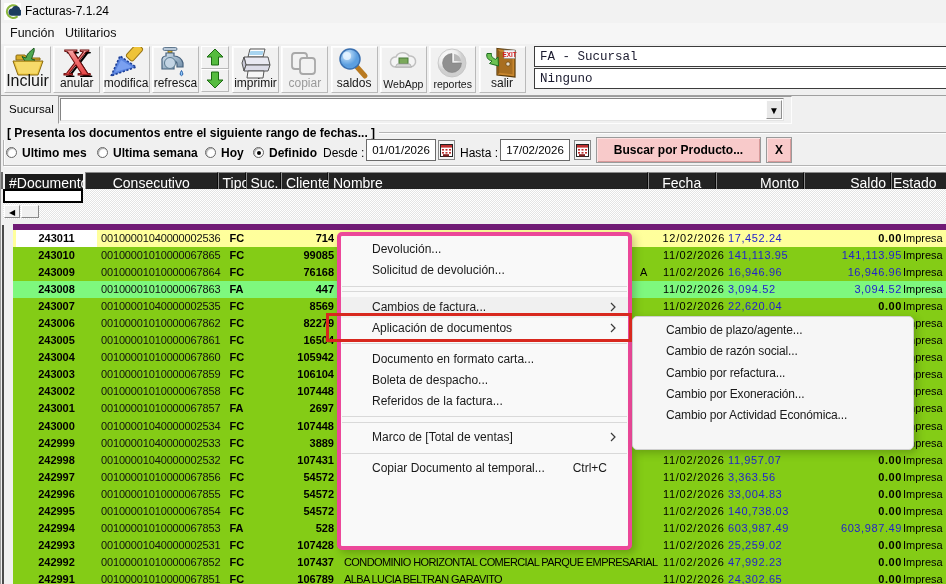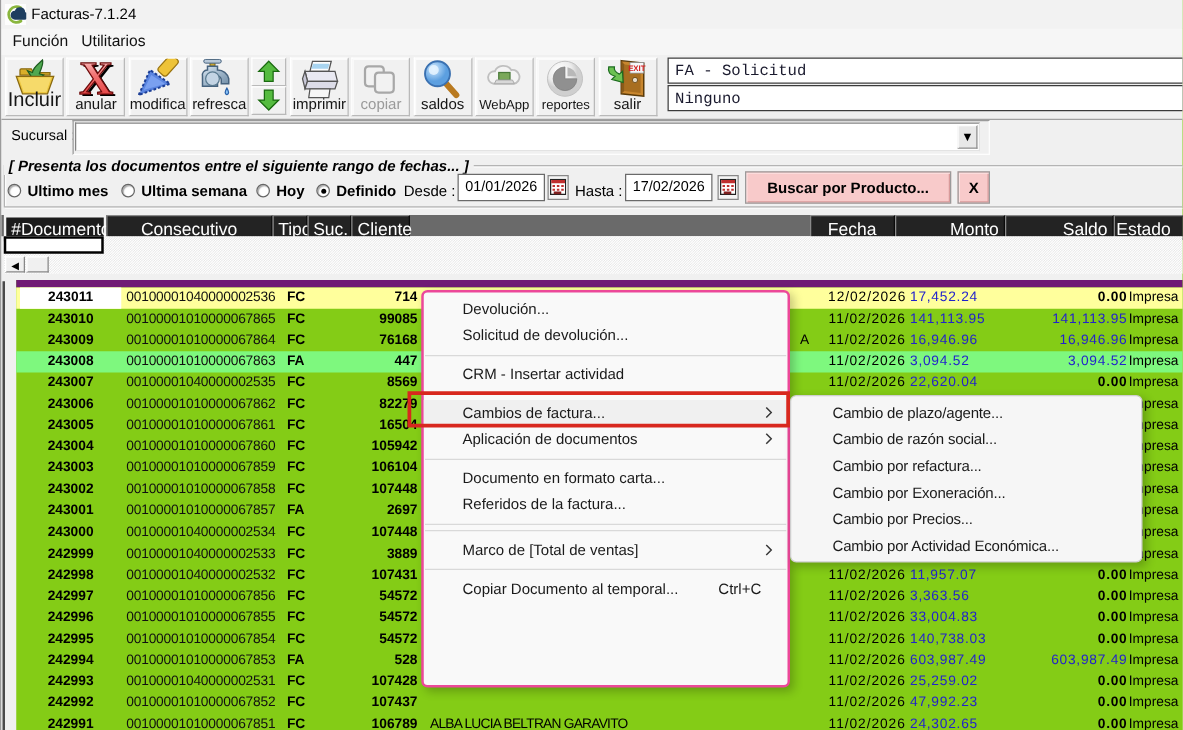--- a/index.html
+++ b/index.html
@@ -28,21 +28,21 @@
 .fabox { position:absolute; left:533px; width:413px; height:21px; background:#fff; border:1px solid #3c3c3c; font-family:"Liberation Mono",monospace; font-size:12.5px; color:#1a1a2e; padding:3px 0 0 5px; }
 
 
 #suclabel { left:8px; top:103px; font-size:11.5px; color:#000; }
 #sucpanel { left:57px; top:96px; width:734px; height:28px; background:#f0f0f0; border:1px solid; border-color:#9a9a9a #fdfdfd #fdfdfd #9a9a9a; }
 #succombo { left:59px; top:98px; width:724px; height:23px; background:#fff; border:1px solid; border-color:#848484 #e3e3e3 #e3e3e3 #848484; }
 #sucarrow { position:absolute; right:1px; top:1px; width:16px; height:19px; background:#e8e8e8; border:1px solid; border-color:#fdfdfd #909090 #909090 #fdfdfd; text-align:center; font-size:10px; padding-top:4px; color:#000; }
 
 
 #groupbox { left:2px; top:132px; width:944px; height:34px; border:1px solid #b4b4b4; box-shadow:1px 1px 0 #fdfdfd, inset 1px 1px 0 #fdfdfd; }
-#grouplabel { left:2px; top:126px; background:#f0f0f0; padding:0 4px; font-size:12px; font-weight:bold; color:#000;font-style:italic; }
+#grouplabel { left:2px; top:126px; background:#f0f0f0; padding:0 4px; font-size:12px; font-weight:bold; color:#000; }
 .radio { position:absolute; top:147px; width:11px; height:11px; border-radius:50%; background:#fff; border:1px solid #666; box-shadow:inset 1px 1px 1px #aaa; }
 .radio.on::after { content:""; position:absolute; left:2.5px; top:2.5px; width:4px; height:4px; border-radius:50%; background:#000; }
 .rlabel { position:absolute; top:146px; font-size:12px; font-weight:bold; color:#000; }
 .datebox { position:absolute; top:139px; height:22px; background:#fff; border:1px solid #6a6a6a; font-size:11.5px; color:#000; text-align:center; padding-top:4px; }
 .calbtn { position:absolute; top:140px; width:17px; height:20px; background:#f4f4f4; border:1px solid #888; padding:2px 0 0 1px; }
 .pinkbtn { position:absolute; top:137px; height:26px; background:#f8caca; border:1px solid #9a9a9a; box-shadow:inset 1px 1px 0 #fde2e2, inset -1px -1px 0 #d89a9a; font-size:12px; font-weight:bold; color:#000; text-align:center; }
 
 
 #ghead { left:0px; top:172px; width:946px; height:17px; background:#6a6a6a; }
 .hcell { position:absolute; top:0; height:17px; background:#232323; color:#fff; font-size:14px; padding:2px 4px 16px 4px; border:1px solid; border-color:#8a8a8a #0a0a0a #0a0a0a #8a8a8a; }
@@ -70,21 +70,21 @@
 .c5 { left:280px; width:41px; text-align:right; font-weight:bold; }
 .c6 { left:331px; width:315px; letter-spacing:-0.6px; }
 .c7 { left:646.5px; width:68.5px; text-align:center; letter-spacing:0.75px; }
 .c8 { left:715px; width:86px; text-align:left; color:#2222cc; letter-spacing:0.6px; }
 .c9 { left:803px; width:86px; text-align:right; letter-spacing:0.6px; }
 .c9.blu { color:#2222cc; }
 .c9.blk { font-weight:bold; }
 .c10 { left:890px; width:56px; }
 
 
-#cmenu { left:336px; top:232px; width:295px; height:318px; background:#f9f9f9; border:2px solid #ec4899; border-radius:5px; box-shadow:3px 3px 8px rgba(0,0,0,0.22); padding-top:3px; z-index:5; }
+#cmenu { left:336px; top:232px; width:295px; height:318px; background:#f9f9f9; border:4px solid #ec4899; border-radius:5px; box-shadow:3px 3px 8px rgba(0,0,0,0.22); padding-top:3px; z-index:5; }
 .mitem { position:relative; height:21px; line-height:21px; padding-left:31px; font-size:12px; color:#1a1a1a; white-space:nowrap; }
 .mitem.hov { background:#f0f0f0; }
 .marr { position:absolute; right:12px; top:5px; line-height:10px; }
 .mctrl { position:absolute; right:21px; top:0; font-size:12px; color:#1a1a1a; }
 .msep { height:1px; background:#d9d9d9; margin:4.5px 1px; }
 #smenu { left:631px; top:316px; width:282px; height:134px; background:#f6f6f6; border:1px solid #cfcfcf; border-radius:5px; box-shadow:3px 3px 8px rgba(0,0,0,0.22); padding-top:3px; z-index:6; }
 .sitem { height:21.33px; line-height:21.33px; padding-left:33px; font-size:12px; letter-spacing:-0.15px; color:#1a1a1a; white-space:nowrap; }
 
 
 #redbox { left:325px; top:313px; width:306px; height:29px; border:3px solid #d8281e; z-index:9; }
@@ -220,21 +220,21 @@
     </div>
 <div id="arrowbox">
 <div class="abtn" style="top:0"><svg width="22" height="20" viewBox="0 0 22 20">
           <path d="M11 2 L19 10 H14.5 V18 H7.5 V10 H3 Z" fill="#55bb3f" stroke="#1a6a10" stroke-width="1"></path>
         </svg></div>
 <div class="abtn" style="top:23px"><svg width="22" height="20" viewBox="0 0 22 20">
           <path d="M11 18 L3 10 H7.5 V2 H14.5 V10 H19 Z" fill="#55bb3f" stroke="#1a6a10" stroke-width="1"></path>
         </svg></div>
 </div>
 </div>
-<div class="fabox" style="top:46px">FA - Solicitud</div>
+<div class="fabox" style="top:46px">FA - Sucursal</div>
 <div class="fabox" style="top:68px">Ninguno</div>
 <div class="abs" id="suclabel">Sucursal :</div>
 <div class="abs" id="sucpanel"></div>
 <div class="abs" id="succombo">
     <div id="sucarrow">▼</div>
   </div>
 <div class="abs" id="groupbox"></div>
 <div class="abs" id="grouplabel">[ Presenta los documentos entre el siguiente rango de fechas... ]</div>
 <div class="radio" style="left:5px"></div>
 <div class="rlabel" style="left:21px">Ultimo mes</div>
@@ -275,20 +275,21 @@
 <rect x="3" y="10.2" width="6" height="2.2" fill="#802020"></rect>
 </svg></div>
 <div class="pinkbtn" style="left:595px;width:165px;padding-top:5px">Buscar por Producto...</div>
 <div class="pinkbtn" style="left:765px;width:26px;padding-top:5px">X</div>
 <div class="abs" id="ghead">
 <div class="hcell sel" style="left:2px;width:82px;text-align:center">#Documento</div>
 <div class="hcell" style="left:84px;width:132.5px;text-align:center">Consecutivo Electrónico</div>
 <div class="hcell" style="left:216.5px;width:28px;text-align:left">Tipo</div>
 <div class="hcell" style="left:244.5px;width:35.5px;text-align:right">Suc.</div>
 <div class="hcell" style="left:280px;width:47px;text-align:center">Cliente</div>
+<div class="hcell" style="left:327px;width:319.5px;text-align:left">Nombre</div>
 <div class="hcell" style="left:646.5px;width:68.5px;text-align:center">Fecha</div>
 <div class="hcell" style="left:715px;width:88px;text-align:right">Monto</div>
 <div class="hcell" style="left:803px;width:87px;text-align:right">Saldo</div>
 <div class="hcell" style="left:890px;width:56px;text-align:left;padding-left:1px">Estado</div>
 </div>
 <div class="abs" id="editbox"></div>
 <div class="abs" id="scrollstrip">
     <div id="sarrow">◀</div>
     <div id="sthumb"></div>
   </div>
@@ -502,20 +503,21 @@
       <div class="c c7">11/02/2026</div>
       <div class="c c8">25,259.02</div>
       <div class="c c9 blk">0.00</div>
       <div class="c c10">Impresa</div>
     </div>
 <div class="row" style="top:323.91px">
       <div class="c c1">242992</div>
       <div class="c c2">00100001010000067852</div>
       <div class="c c3">FC</div>
       <div class="c c5">107437</div>
+      <div class="c c6">CONDOMINIO HORIZONTAL COMERCIAL PARQUE EMPRESARIAL</div>
       <div class="c c7">11/02/2026</div>
       <div class="c c8">47,992.23</div>
       <div class="c c9 blk">0.00</div>
       <div class="c c10">Impresa</div>
     </div>
 <div class="row" style="top:340.96px">
       <div class="c c1">242991</div>
       <div class="c c2">00100001010000067851</div>
       <div class="c c3">FC</div>
       <div class="c c5">106789</div>
@@ -524,40 +526,39 @@
       <div class="c c8">24,302.65</div>
       <div class="c c9 blk">0.00</div>
       <div class="c c10">Impresa</div>
     </div>
 </div>
 <div class="abs" id="gridleft"></div>
 <div class="abs" id="cmenu">
 <div class="mitem">Devolución...</div>
 <div class="mitem">Solicitud de devolución...</div>
 <div class="msep"></div>
-<div class="mitem">CRM - Insertar actividad</div>
 <div class="msep"></div>
 <div class="mitem hov">Cambios de factura...<span class="marr"><svg width="6" height="10" viewBox="0 0 6 10">
           <path d="M1 1 L5 5 L1 9" fill="none" stroke="#3a3a3a" stroke-width="1.2"></path>
         </svg></span></div>
 <div class="mitem">Aplicación de documentos<span class="marr"><svg width="6" height="10" viewBox="0 0 6 10">
           <path d="M1 1 L5 5 L1 9" fill="none" stroke="#3a3a3a" stroke-width="1.2"></path>
         </svg></span></div>
 <div class="msep"></div>
 <div class="mitem">Documento en formato carta...</div>
+<div class="mitem">Boleta de despacho...</div>
 <div class="mitem">Referidos de la factura...</div>
 <div class="msep"></div>
 <div class="msep"></div>
 <div class="mitem">Marco de [Total de ventas]<span class="marr"><svg width="6" height="10" viewBox="0 0 6 10">
           <path d="M1 1 L5 5 L1 9" fill="none" stroke="#3a3a3a" stroke-width="1.2"></path>
         </svg></span></div>
 <div class="msep"></div>
 <div class="mitem">Copiar Documento al temporal...<span class="mctrl">Ctrl+C</span></div>
 </div>
 <div class="abs" id="smenu">
 <div class="sitem">Cambio de plazo/agente...</div>
 <div class="sitem">Cambio de razón social...</div>
 <div class="sitem">Cambio por refactura...</div>
 <div class="sitem">Cambio por Exoneración...</div>
-<div class="sitem">Cambio por Precios...</div>
 <div class="sitem">Cambio por Actividad Económica...</div>
 </div>
 <div class="abs" id="redbox"></div>
 
 </body></html>

